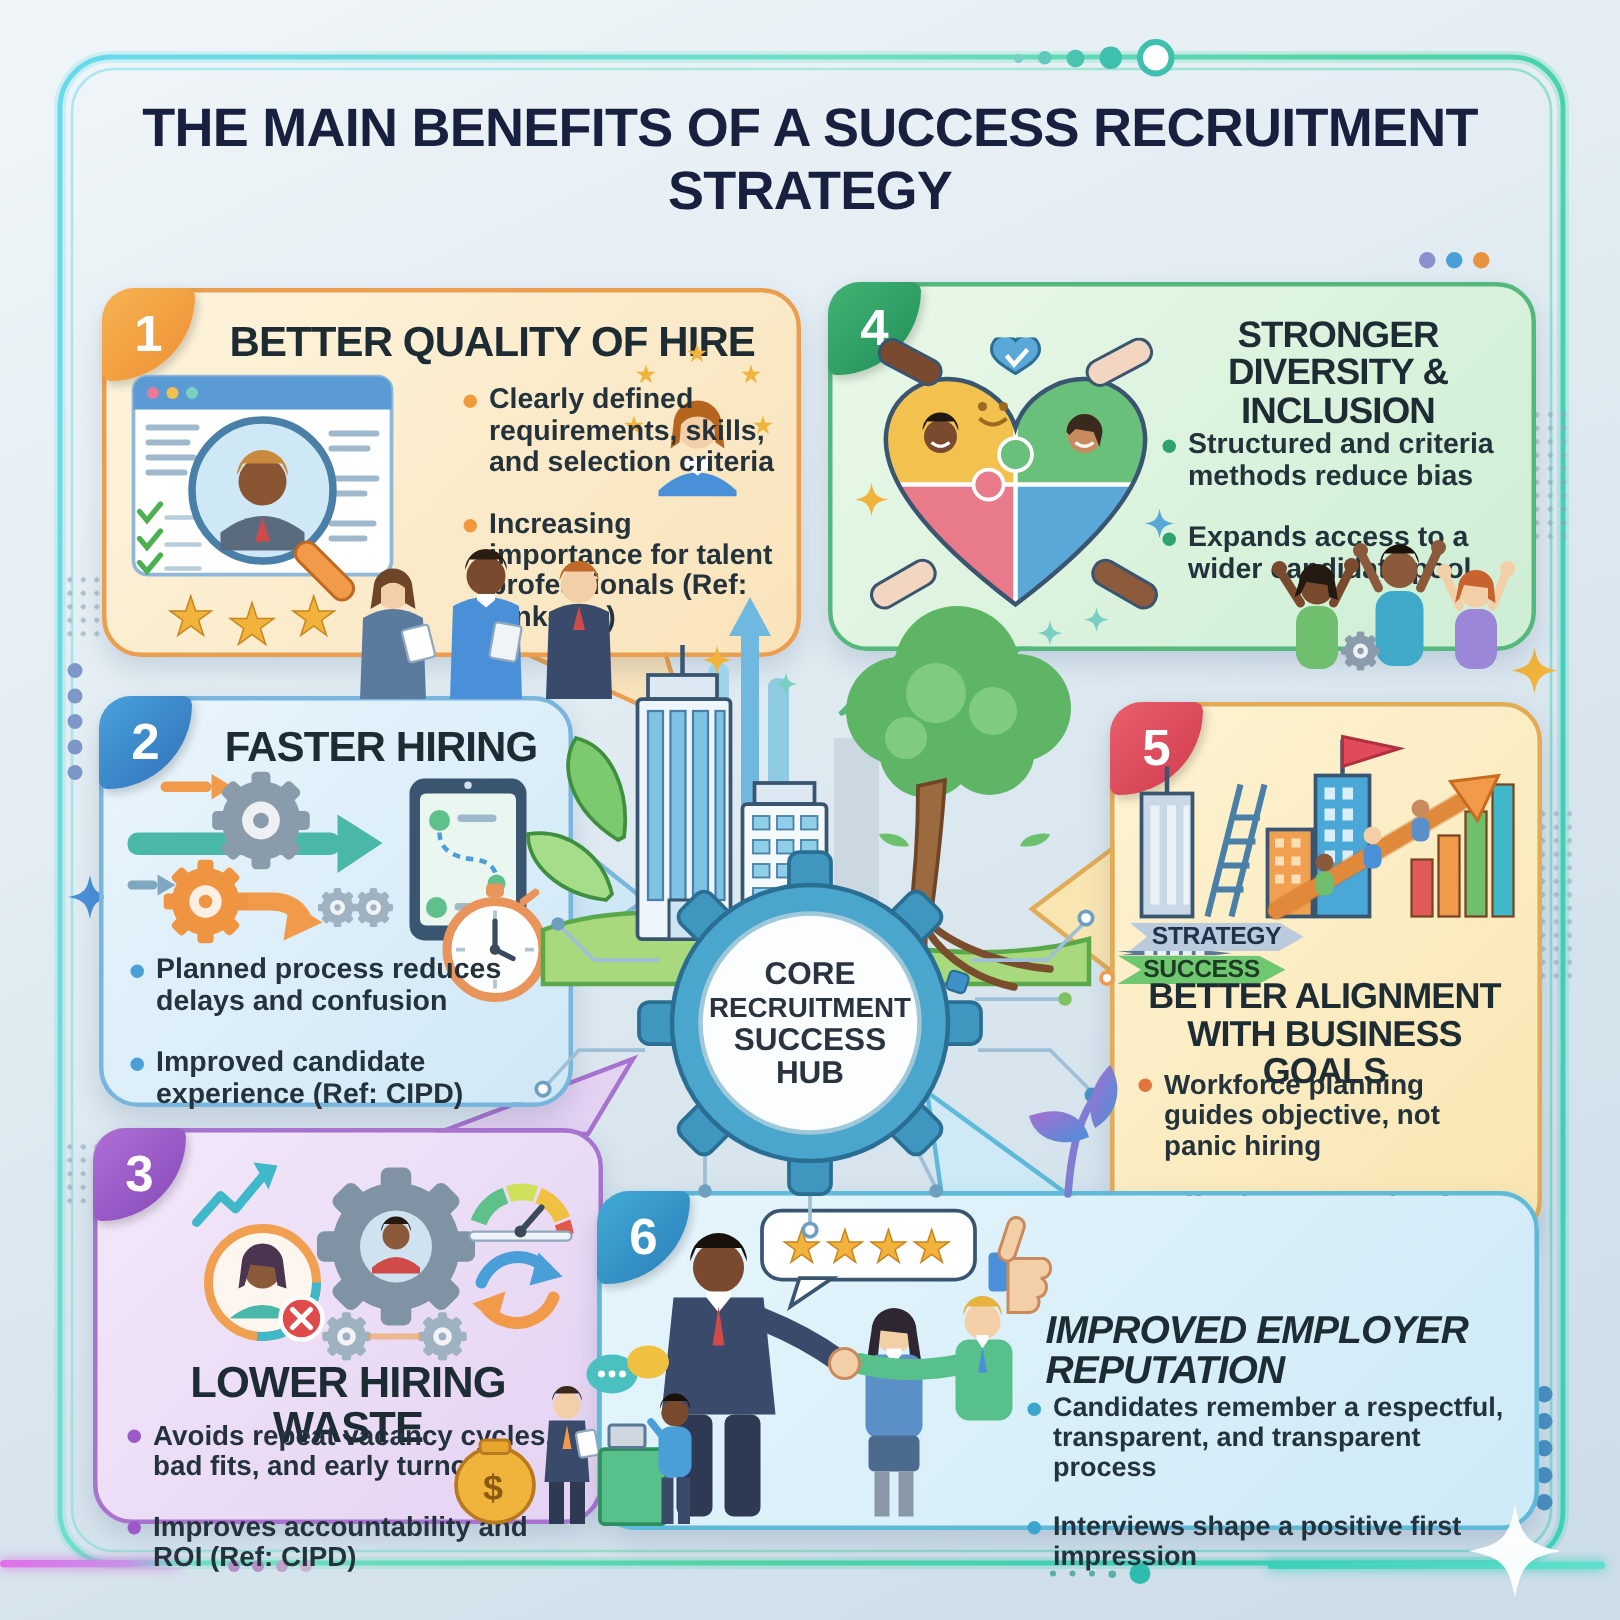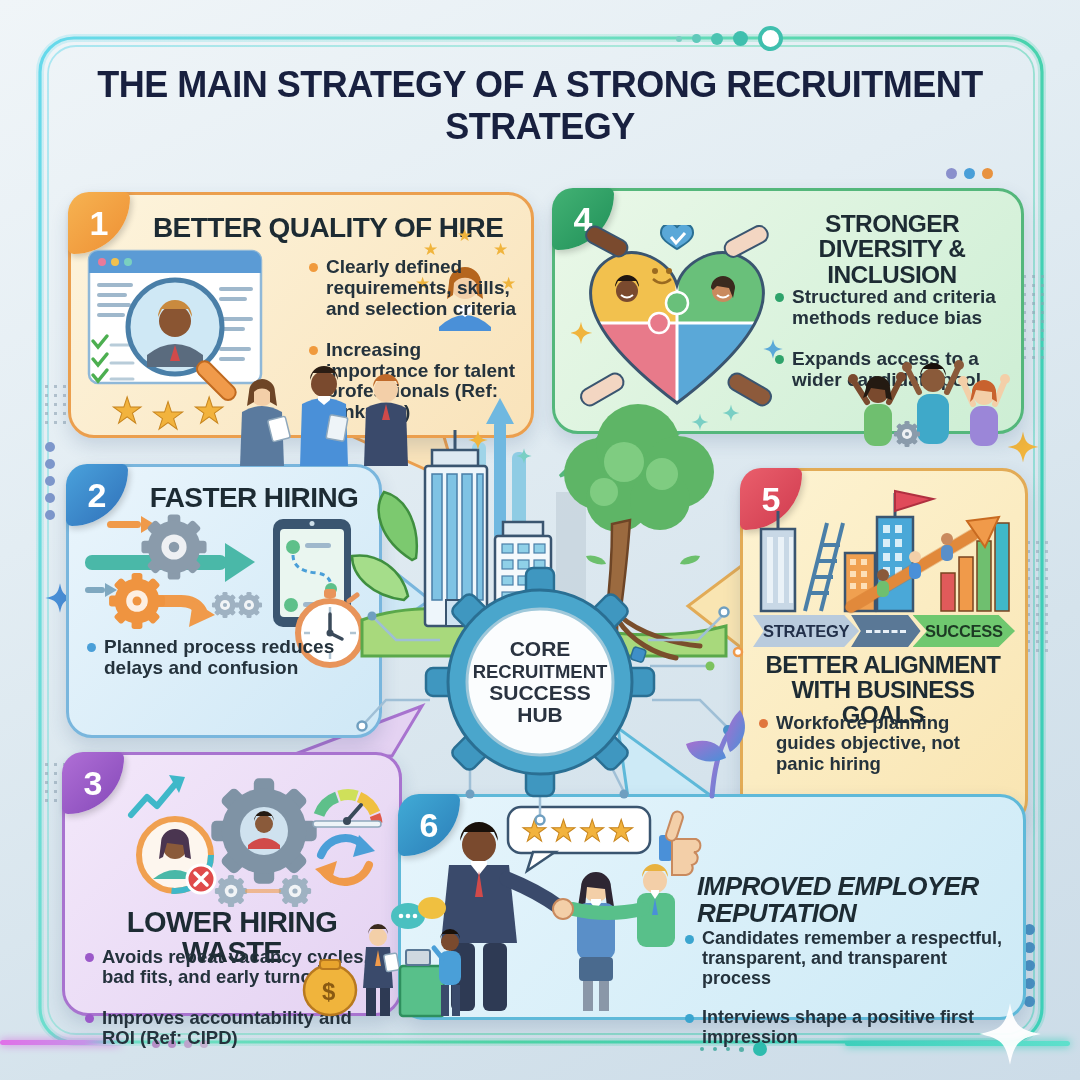--- a/index.html
+++ b/index.html
@@ -41,21 +41,21 @@
   .bullets{position:absolute;display:flex;flex-direction:column;gap:20px;margin:0;padding:0;list-style:none;}
   .bullets li{display:flex;gap:8px;font-weight:700;line-height:1.1;color:#24323c;}
   .bullets .dot{flex:0 0 auto;width:9px;height:9px;border-radius:50%;margin-top:6px;}
   .u1{left:238px;top:62px;width:216px;font-size:19px;}
   .u2{left:18px;top:170px;width:282px;font-size:19px;}
   .u3{left:20px;top:192px;width:300px;font-size:18.5px;}
   .u4{left:220px;top:96px;width:238px;font-size:19px;}
   .u5{left:16px;top:242px;width:252px;font-size:18.5px;}
   .u6{left:284px;top:132px;width:330px;font-size:18px;}
   
-  .banner{position:absolute;left:10px;top:144px;width:262px;height:40px;display:flex;}
+  .banner{position:absolute;left:10px;top:144px;width:262px;height:40px;display:flex;flex-direction:column;}
   .chev{height:32px;display:flex;align-items:center;justify-content:center;
         font-weight:800;font-size:16.5px;letter-spacing:-0.3px;}
   .chev-l{width:116px;background:#b9cbdd;color:#22304a;
     clip-path:polygon(0 0,86% 0,100% 50%,86% 100%,0 100%,10% 50%);}
   .chev-m{width:76px;margin-left:-8px;background:#5a7896;
     clip-path:polygon(0 0,82% 0,100% 50%,82% 100%,0 100%,14% 50%);}
   .chev-m span{display:block;width:40px;border-top:3px dashed #e8f0f8;}
   .chev-r{width:112px;margin-left:-8px;background:#6fc86f;color:#1d3a24;
     clip-path:polygon(0 0,84% 0,100% 50%,84% 100%,0 100%,14% 50%);}
   
@@ -94,21 +94,21 @@
       </linearGradient>
     </defs>
   </svg>
 
   <svg class="abs" style="left:0;top:0" width="1080" height="1080">
     <rect x="40" y="38" width="1002" height="1004" rx="34" fill="none" stroke="url(#frameGrad)" stroke-width="8" opacity="0.25"></rect>
     <rect x="40" y="38" width="1002" height="1004" rx="34" fill="none" stroke="url(#frameGrad)" stroke-width="3.2"></rect>
     <rect x="48" y="46" width="986" height="988" rx="28" fill="none" stroke="url(#frameGrad)" stroke-width="1.8" opacity="0.5"></rect>
   </svg>
 
-  <div class="main-title">THE MAIN STRATEGY OF A STRONG RECRUITMENT STRATEGY</div>
+  <div class="main-title">THE MAIN BENEFITS OF A SUCCESS RECRUITMENT STRATEGY</div>
   <div class="dotrow" style="left:946px;top:168px;gap:7px">
     <span class="dec-dot" style="width:11px;height:11px;background:#8a90cc"></span>
     <span class="dec-dot" style="width:11px;height:11px;background:#4a9fd8"></span>
     <span class="dec-dot" style="width:11px;height:11px;background:#e8923f"></span>
   </div>
   <div class="dotrow" style="left:676px;top:26px;gap:10px">
     <span class="dec-dot" style="width:6px;height:6px;background:#79cfc4"></span>
     <span class="dec-dot" style="width:9px;height:9px;background:#5fc9ba"></span>
     <span class="dec-dot" style="width:12px;height:12px;background:#4cc4b2"></span>
     <span class="dec-dot" style="width:15px;height:15px;background:#3fbfae"></span>
@@ -335,20 +335,24 @@
           <line x1="59" y1="46" x2="65" y2="46"></line>
         </g>
       <line x1="39" y1="46" x2="39" y2="27" stroke="#3a4a5a" stroke-width="3.5" stroke-linecap="round"></line>
       <line x1="39" y1="46" x2="51" y2="52" stroke="#3a4a5a" stroke-width="3.5" stroke-linecap="round"></line>
       <circle cx="39" cy="46" r="3.5" fill="#3a4a5a"></circle>
     </svg>
     <ul class="bullets u2">
       <li>
           <span class="dot" style="background:#4a9fd8"></span>
           <span>Planned process reduces delays and confusion</span>
+        </li>
+      <li>
+          <span class="dot" style="background:#4a9fd8"></span>
+          <span>Improved candidate experience (Ref: CIPD)</span>
         </li>
     </ul>
   </div>
 
   <div class="card c5">
     <div class="badge b5">5</div>
     <svg class="abs" style="left:12px;top:18px" width="258" height="126" viewBox="0 0 258 126">
       <rect x="6" y="40" width="34" height="82" fill="#c8d8e6" stroke="#3a5570" stroke-width="2.5"></rect>
       <line x1="23" y1="22" x2="23" y2="40" stroke="#3a5570" stroke-width="3"></line>
       <g fill="#eaf2f8">

